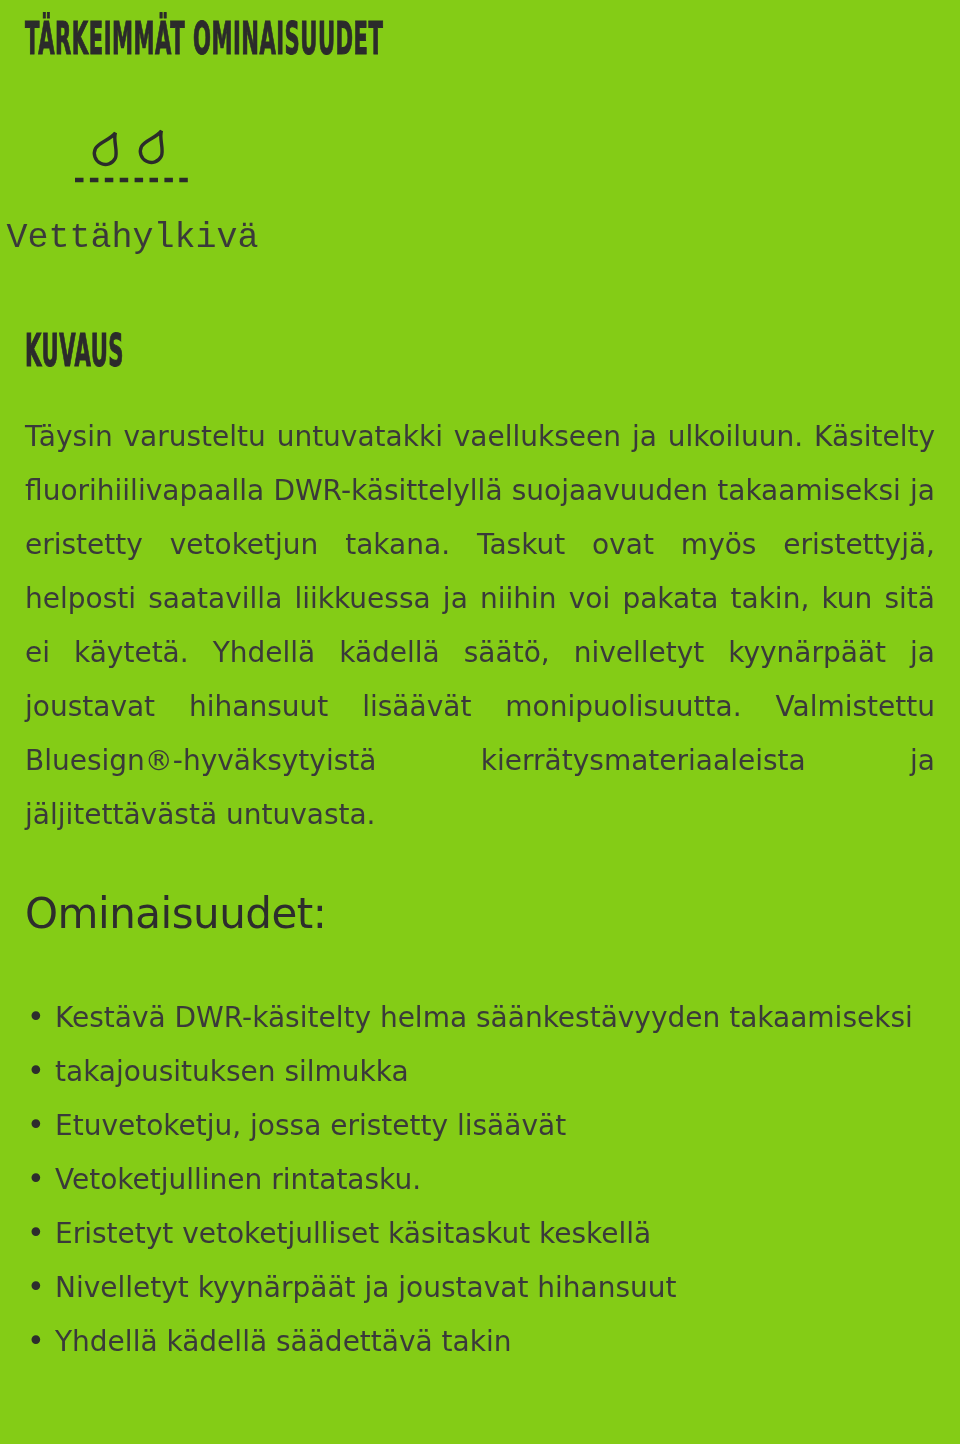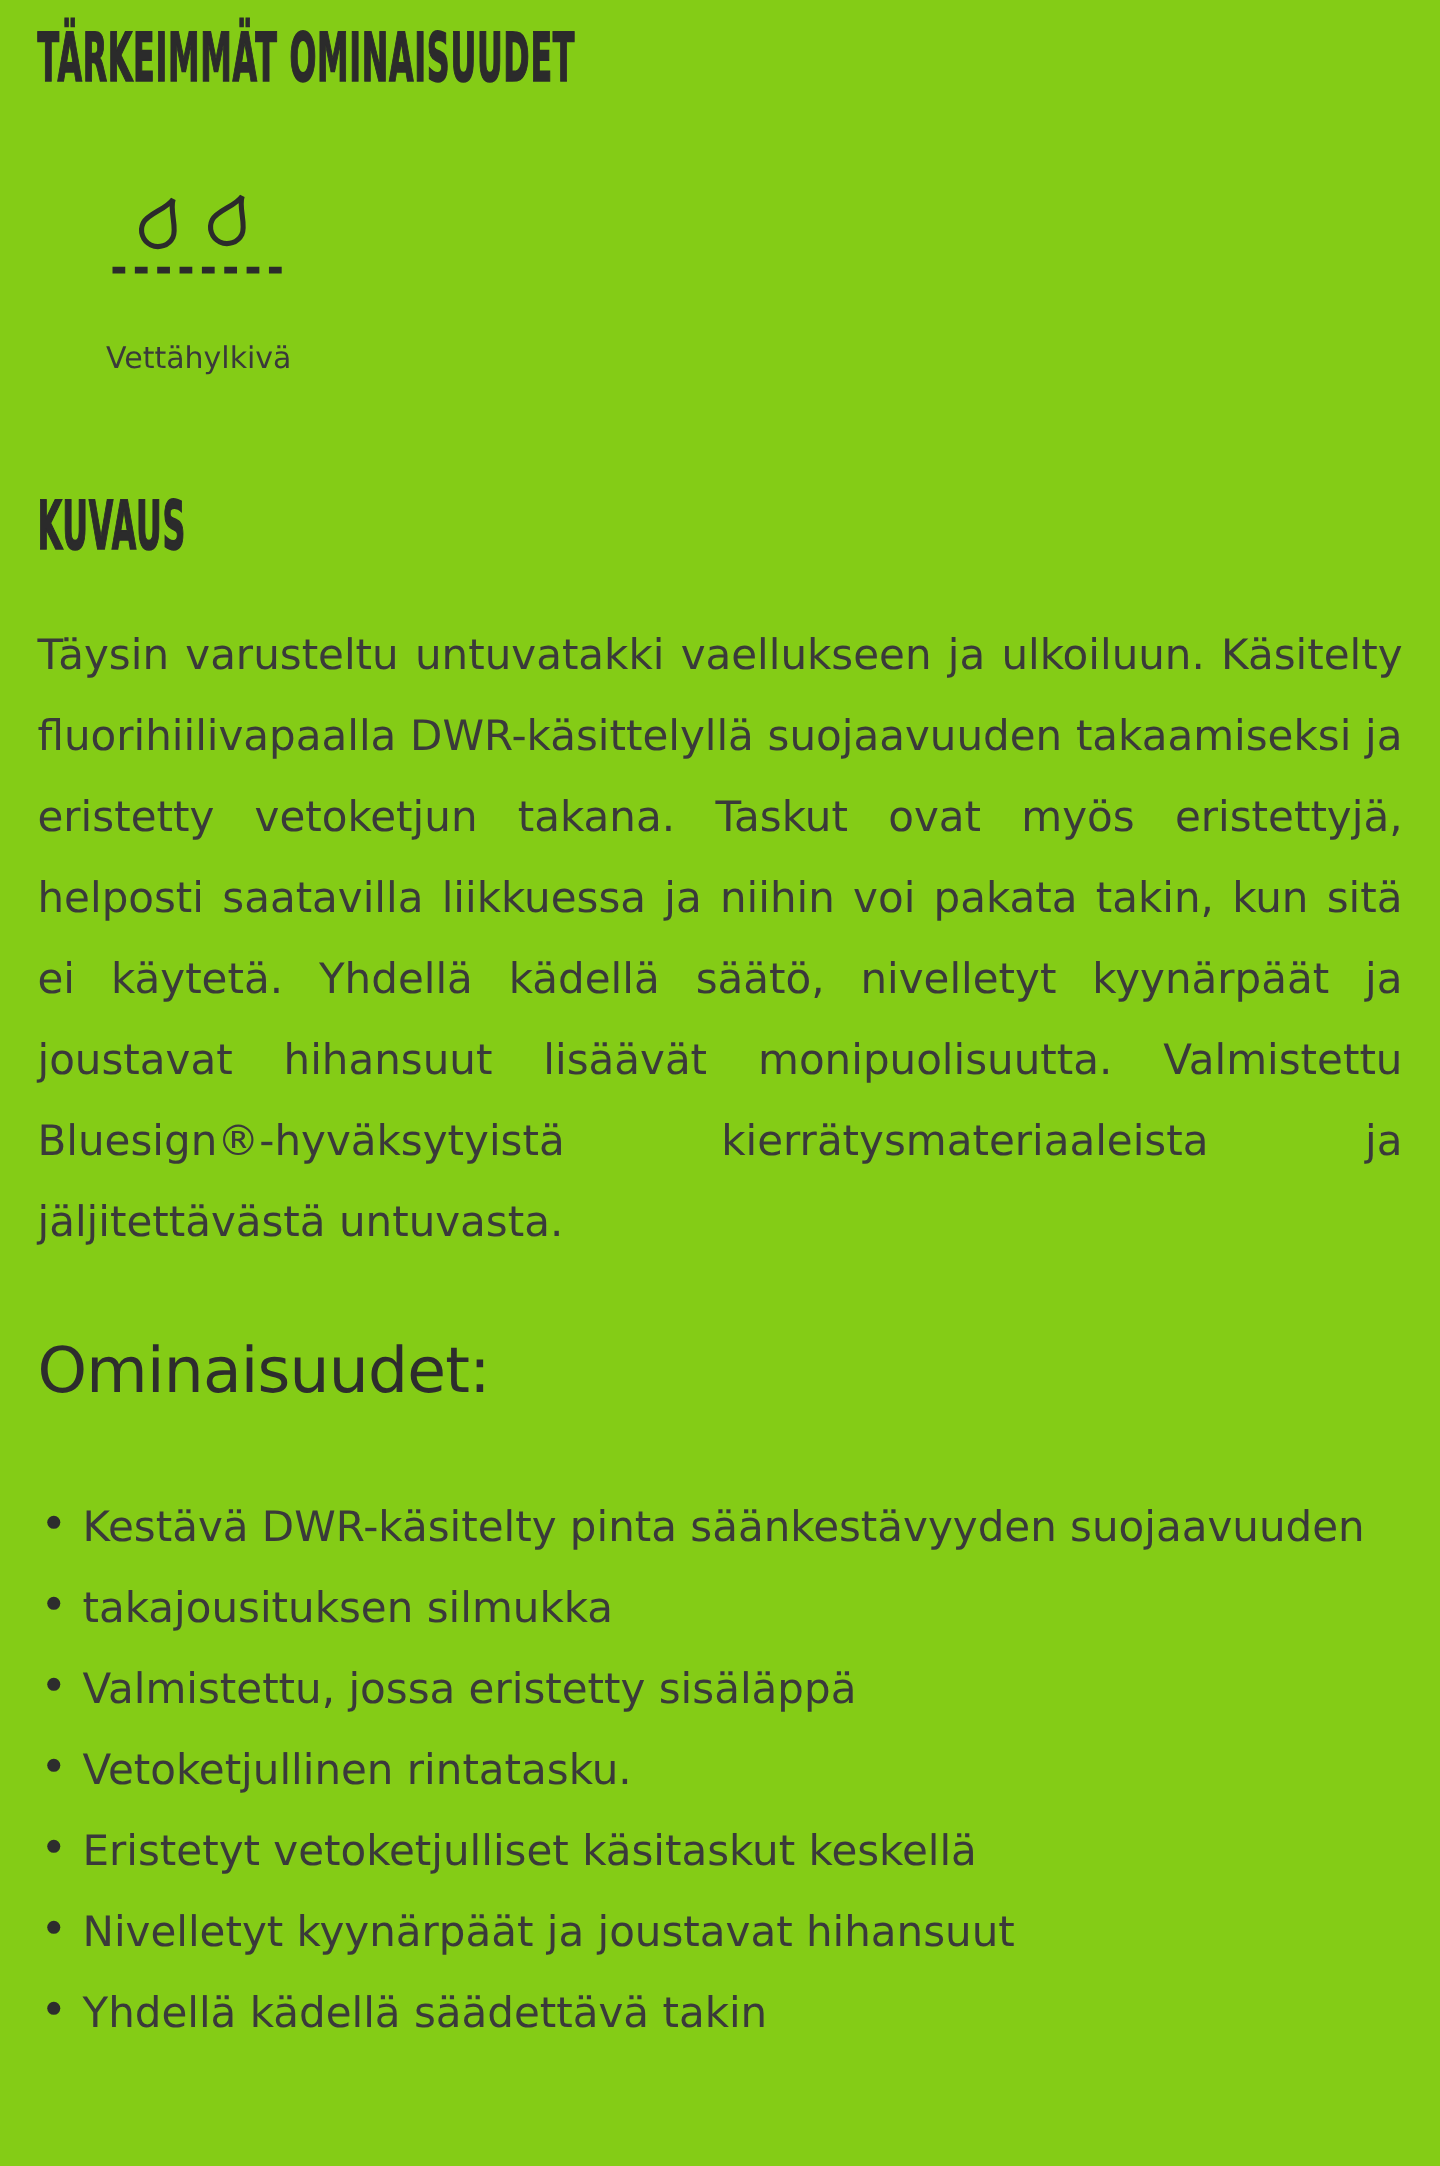--- a/index.html
+++ b/index.html
@@ -55,24 +55,25 @@
     align-items: flex-end;
     justify-content: center;
   }
 
   .tile-iconbox svg { display: block; }
 
   .icon-water { margin-bottom: 12px; }
 
   .tile-label {
     margin-top: 22px;
-    font-size: 20px;
+    font-size: 35px;
     line-height: 40px;
     color: #3a3a3a;
     text-align: left;
+    font-family: Liberation Mono, monospace;
   }
 
   .kuvaus-row { margin-top: 66px; height: 54px; }
 
   .description-text {
     margin-top: 32px;
     font-size: 28px;
     line-height: 54px;
     color: #3a3a3a;
     text-align: justify;
@@ -137,22 +138,22 @@
 
   <div class="heading-row kuvaus-row">
     <h2 class="condensed-heading">KUVAUS</h2>
   </div>
 
   <p class="description-text">Täysin varusteltu untuvatakki vaellukseen ja ulkoiluun. Käsitelty fluorihiilivapaalla DWR-käsittelyllä suojaavuuden takaamiseksi ja eristetty vetoketjun takana. Taskut ovat myös eristettyjä, helposti saatavilla liikkuessa ja niihin voi pakata takin, kun sitä ei käytetä. Yhdellä kädellä säätö, nivelletyt kyynärpäät ja joustavat hihansuut lisäävät monipuolisuutta. Valmistettu Bluesign®-hyväksytyistä kierrätysmateriaaleista ja jäljitettävästä untuvasta.</p>
 
   <h3 class="features-heading">Ominaisuudet:</h3>
 
   <ul class="features-list">
-    <li>Kestävä DWR-käsitelty pinta säänkestävyyden suojaavuuden</li>
+    <li>Kestävä DWR-käsitelty helma säänkestävyyden takaamiseksi</li>
     <li>takajousituksen silmukka</li>
-    <li>Valmistettu, jossa eristetty sisäläppä</li>
+    <li>Etuvetoketju, jossa eristetty lisäävät</li>
     <li>Vetoketjullinen rintatasku.</li>
     <li>Eristetyt vetoketjulliset käsitaskut keskellä</li>
     <li>Nivelletyt kyynärpäät ja joustavat hihansuut</li>
     <li>Yhdellä kädellä säädettävä takin</li>
   </ul>
 
 </div>
 
 </body></html>

